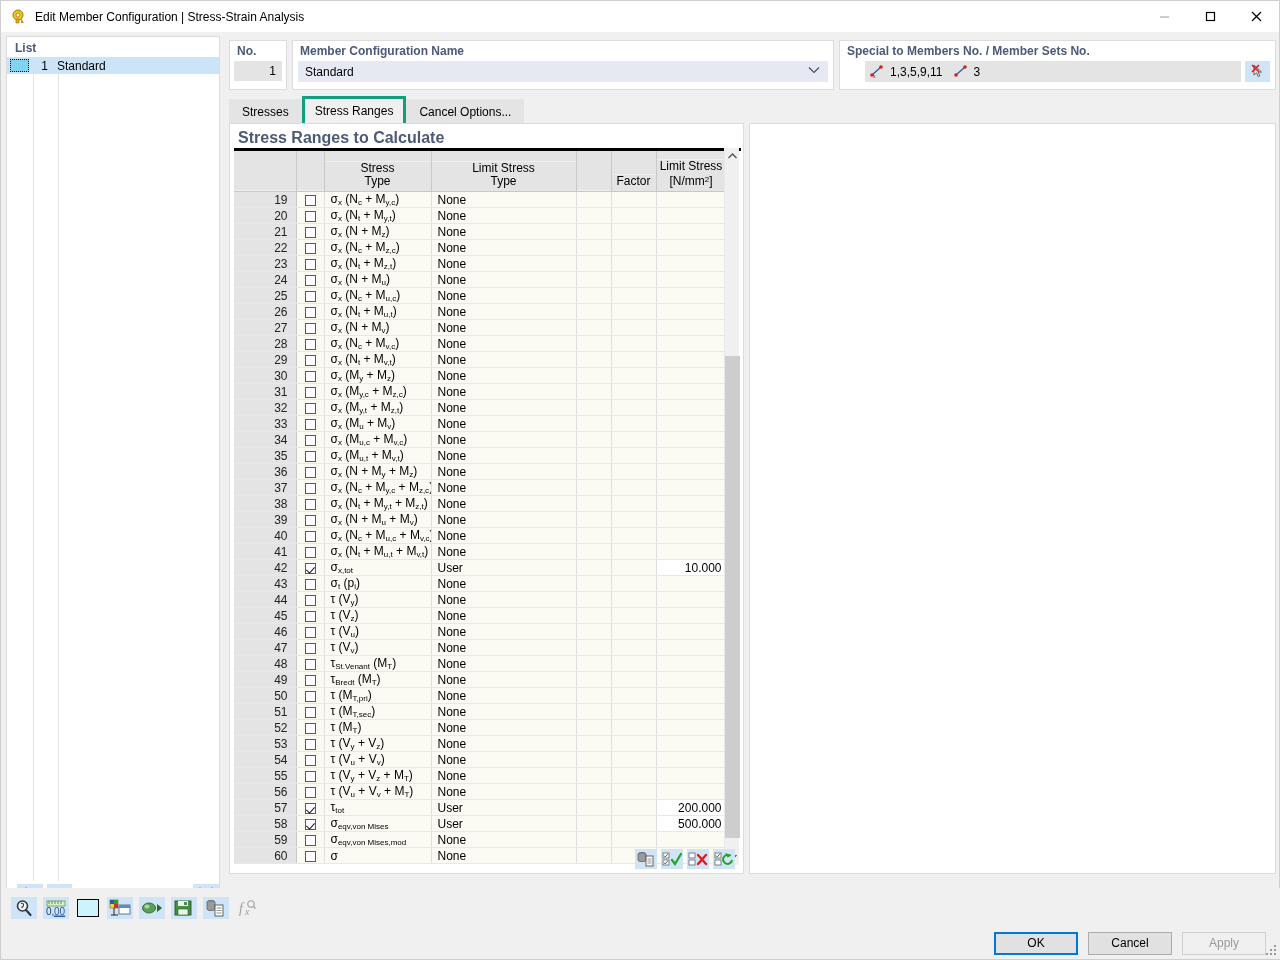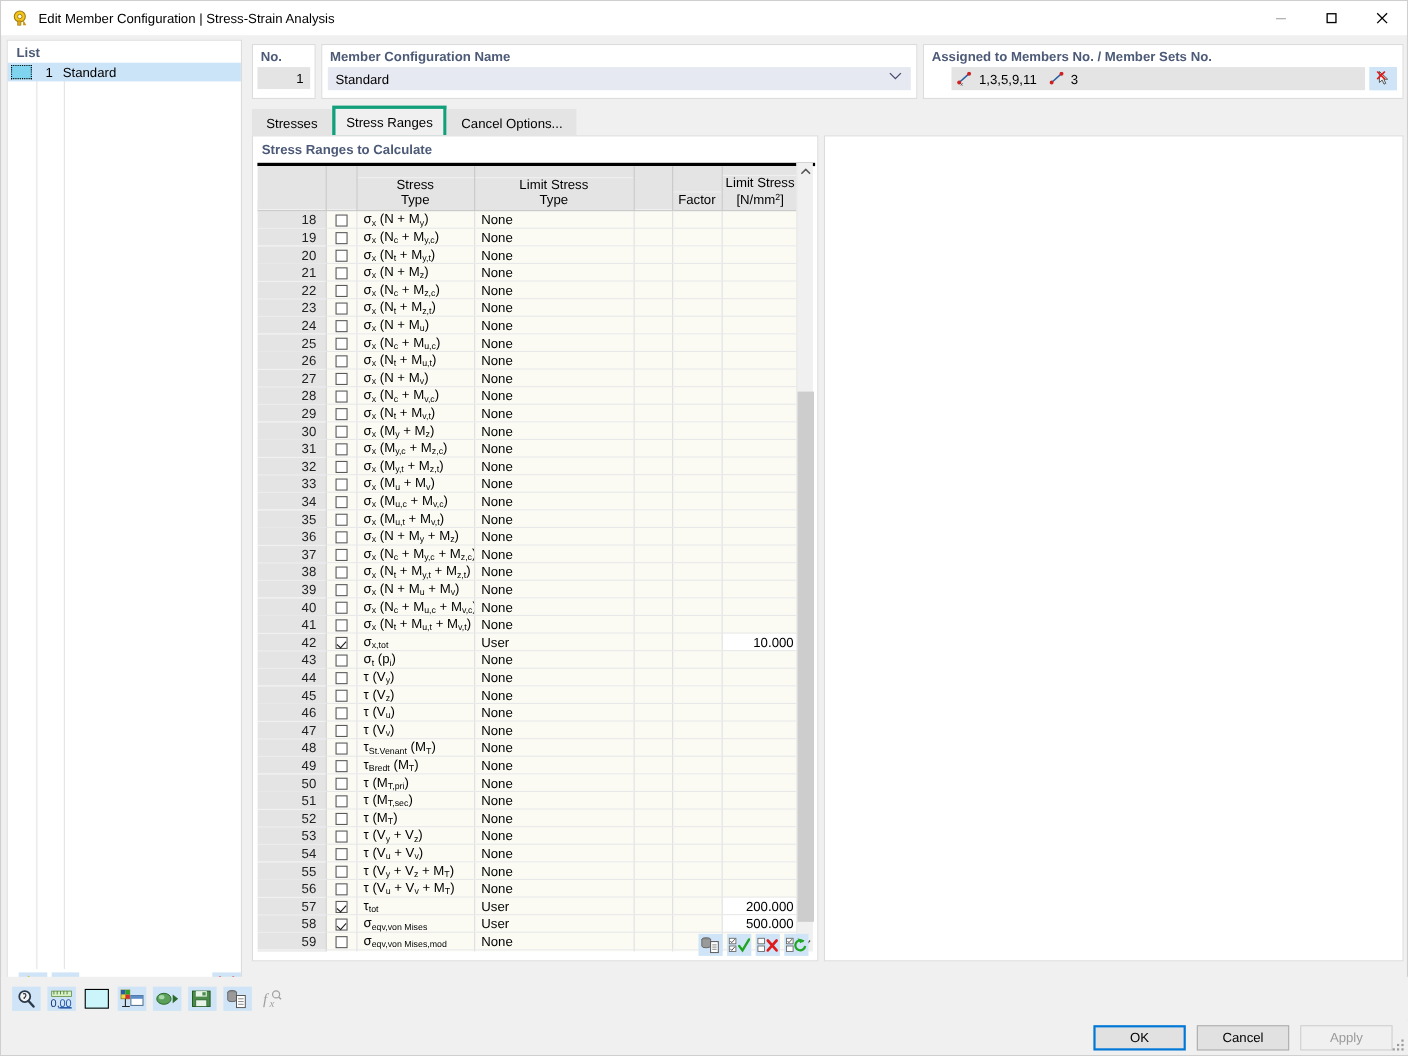--- a/index.html
+++ b/index.html
@@ -172,21 +172,21 @@
     width: 515px; height: 25px; background: #e4e4e4; z-index: -1;
   }
 
   
   #mainpanel {
     position: absolute; left: 228px; top: 122px;
     width: 515px; height: 751px;
     background: #fff; border: 1px solid #dcdcdc;
   }
   #srtc-label {
-    font-size: 12px; font-weight: bold; color: #4c5a77;
+    font-size: 16px; font-weight: bold; color: #4c5a77;
     padding: 5px 0 4px 8px;
   }
 
   
   #rightpanel {
     position: absolute; left: 748px; top: 122px;
     width: 527px; height: 751px;
     background: #fff; border: 1px solid #dcdcdc;
   }
 
@@ -448,21 +448,21 @@
       <span>Standard</span>
       <span class="chev">
         <svg width="12" height="8" viewBox="0 0 12 8">
             <path d="M1 1.5 L6 6.5 L11 1.5" stroke="#4a4a6a" stroke-width="1.2" fill="none"></path>
           </svg>
       </span>
     </div>
   </div>
 
   <div id="assigned" class="grp">
-    <div class="grp-label">Assigned to Members No. / Member Sets No.</div>
+    <div class="grp-label">Special to Members No. / Member Sets No.</div>
     <div class="row">
       <div class="fieldbox">
         <span class="mini-member-icon">
           <svg width="15" height="13" viewBox="0 0 15 13">
             <line x1="2" y1="10" x2="11" y2="2" stroke="#2a5d9f" stroke-width="1.4"></line>
             <circle cx="2" cy="10" r="1.8" fill="#d02020"></circle>
             <circle cx="11" cy="2" r="1.8" fill="#d02020"></circle>
             <text x="3" y="13" font-size="5" fill="#333" font-family="Liberation Sans">x</text>
           </svg>
         </span>
@@ -534,29 +534,20 @@
             </th>
             <th>
               <div class="hdr-top"></div>
               <div><span>Limit Stress</span><br><span>[N/mm</span><sup>2</sup><span>]</span></div>
               <div style="height:3px"></div>
             </th>
           </tr>
         </thead>
         <tbody id="grid-body">
             <tr>
-              <td class="no">18</td>
-              <td class="chk"><span class="cbox"></span></td>
-              <td class="st">σ<sub>x</sub> (N + M<sub>y</sub>)</td>
-              <td class="lst">None</td>
-              <td></td>
-              <td class="fac"></td>
-              <td class="lim"></td>
-            </tr>
-            <tr>
               <td class="no">19</td>
               <td class="chk"><span class="cbox"></span></td>
               <td class="st">σ<sub>x</sub> (N<sub>c</sub> + M<sub>y,c</sub>)</td>
               <td class="lst">None</td>
               <td></td>
               <td class="fac"></td>
               <td class="lim"></td>
             </tr>
             <tr>
               <td class="no">20</td>

